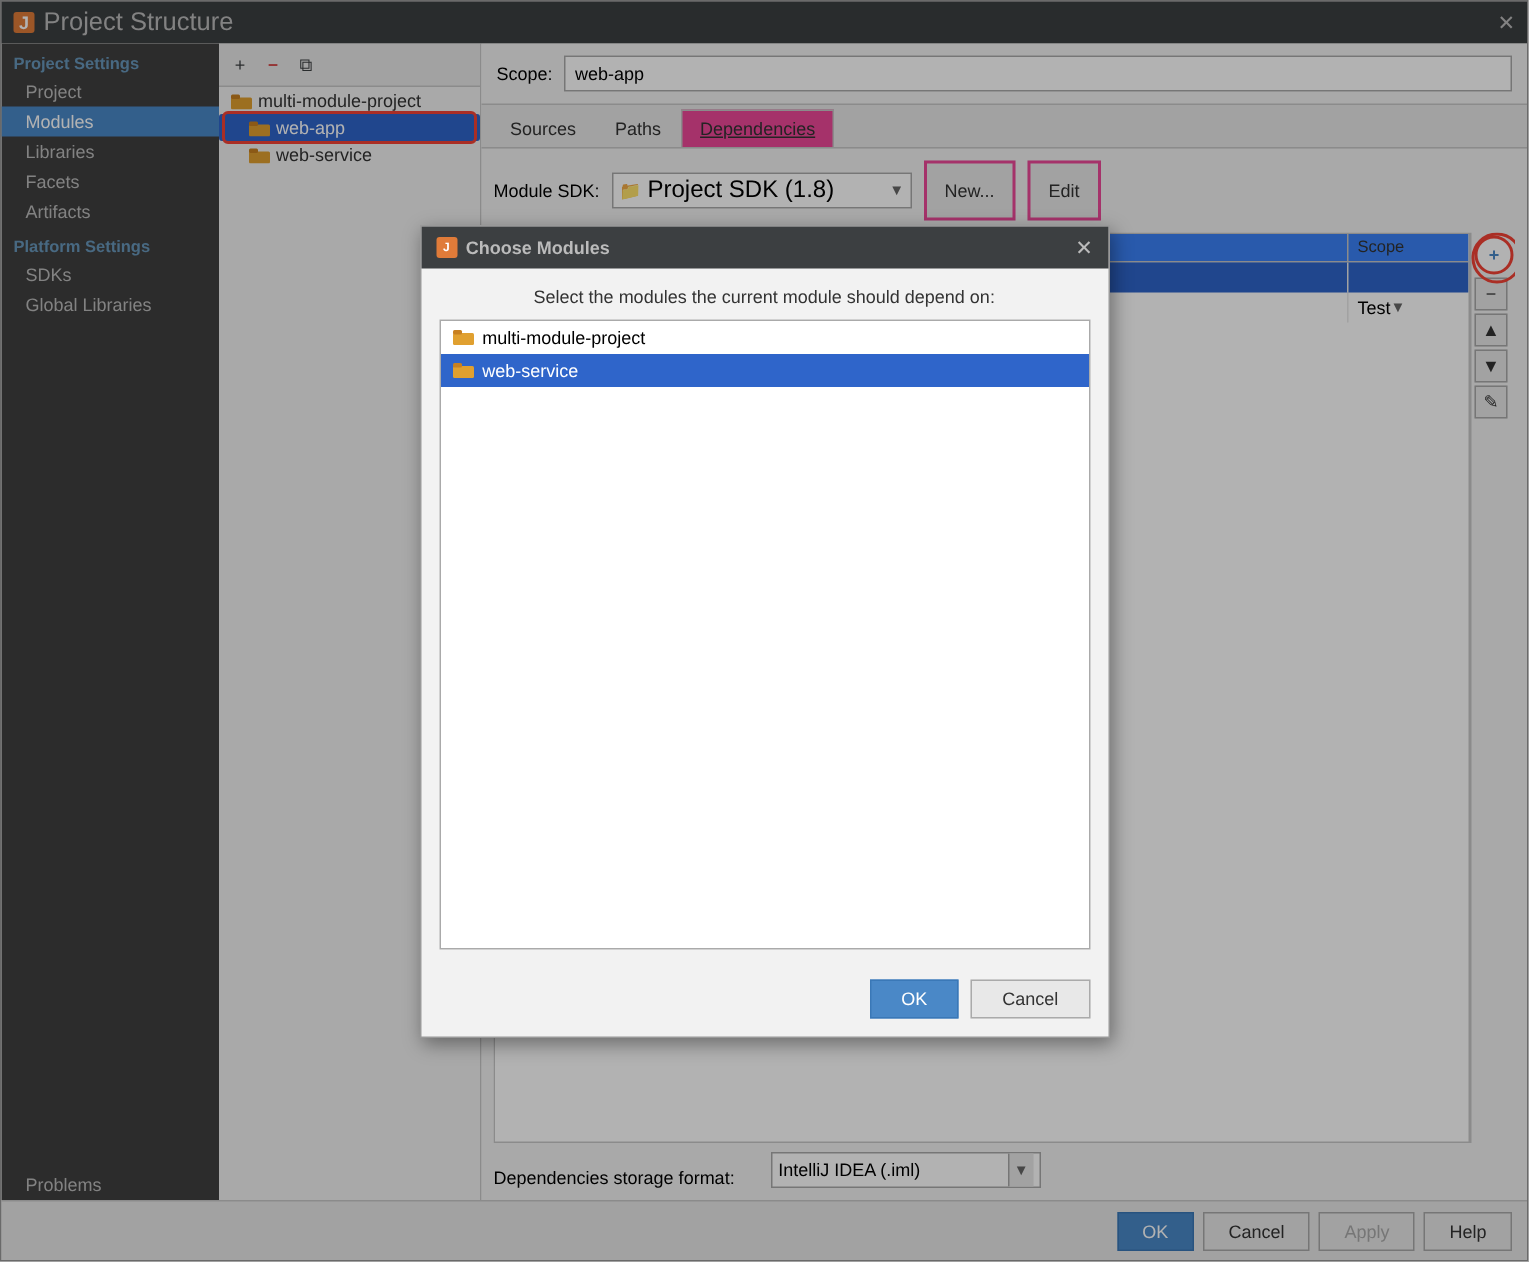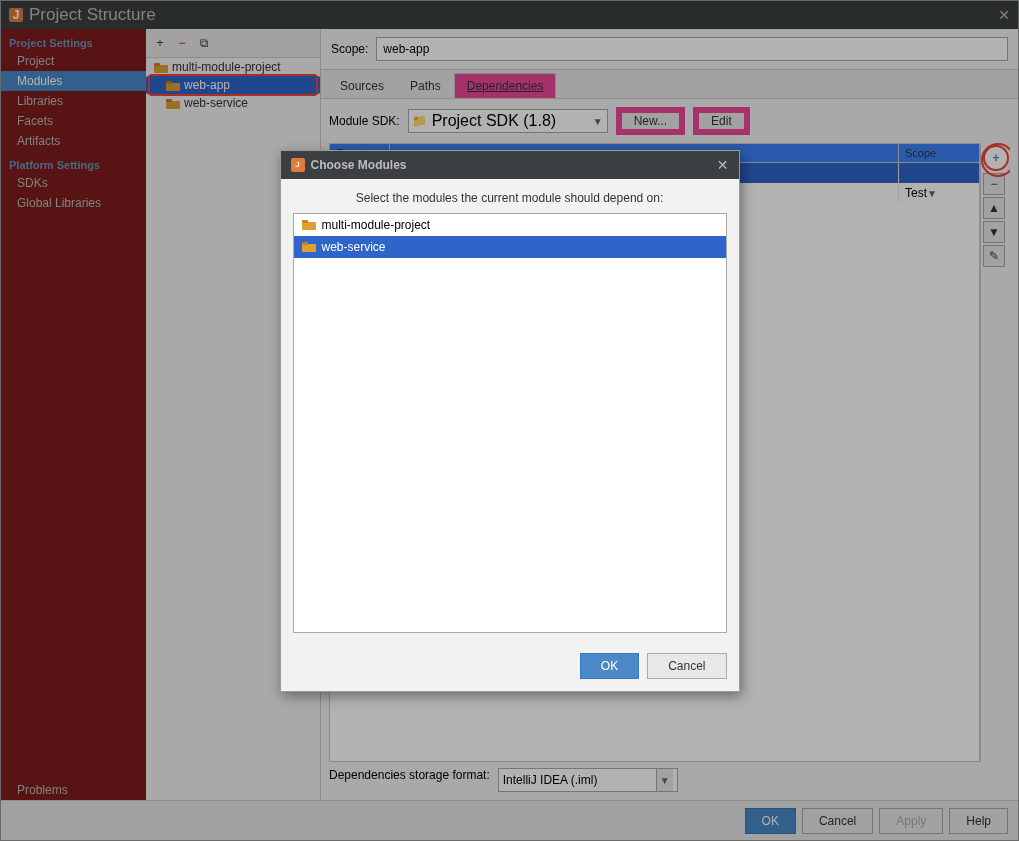--- a/index.html
+++ b/index.html
@@ -8,21 +8,21 @@
     .window { width: 1019px; height: 841px; background: #f2f2f2; display: flex; flex-direction: column; border: 1px solid #999; }
 
     .titlebar { background: #3c3f41; color: #bbbbbb; height: 28px; display: flex; align-items: center; padding: 0 8px; gap: 6px; flex-shrink: 0; }
     .titlebar-icon { width: 14px; height: 14px; background: #e07b39; border-radius: 2px; display: flex; align-items: center; justify-content: center; color: white; font-size: 9px; font-weight: bold; }
     .titlebar-title { flex: 1; font-size: 17px; color: #bbbbbb; }
     .titlebar-close { color: #bbbbbb; cursor: pointer; font-size: 14px; line-height: 1; }
 
     .main-content { display: flex; flex: 1; overflow: hidden; }
 
     
-    .sidebar { width: 145px; background: #7f1d1d; display: flex; flex-direction: column; flex-shrink: 0; }
+    .sidebar { width: 145px; background: #404040; display: flex; flex-direction: column; flex-shrink: 0; }
     .sidebar-section-title { color: #6897bb; font-size: 11px; font-weight: bold; padding: 8px 8px 2px 8px; }
     .sidebar-item { color: #bbbbbb; padding: 3px 8px 3px 16px; cursor: pointer; display: flex; align-items: center; gap: 4px; }
     .sidebar-item.active { background: #4a88c7; color: white; }
 
     
     .project-tree { width: 175px; background: #f2f2f2; border-right: 1px solid #c8c8c8; display: flex; flex-direction: column; flex-shrink: 0; }
     .tree-toolbar { display: flex; align-items: center; gap: 2px; padding: 4px; border-bottom: 1px solid #c8c8c8; background: #e8e8e8; }
     .tree-toolbar-btn { width: 20px; height: 20px; display: flex; align-items: center; justify-content: center; cursor: pointer; border: none; background: transparent; color: #3c3f41; font-size: 13px; }
     .tree-item { padding: 2px 4px 2px 8px; cursor: pointer; display: flex; align-items: center; gap: 4px; color: #333; white-space: nowrap; }
     .tree-item.selected { background: #2f65ca; color: white; border-radius: 2px; }
@@ -37,34 +37,34 @@
     .tab { padding: 5px 12px; cursor: pointer; border: 1px solid transparent; border-bottom: none; font-size: 12px; color: #333; margin-top: 3px; }
     .tab.active { background: #ec4899; border-color: #c8c8c8; border-bottom-color: #f2f2f2; text-decoration: underline; }
 
     .dependencies-area { flex: 1; display: flex; flex-direction: column; padding: 8px; overflow: hidden; position: relative; }
 
     .module-sdk-row { display: flex; align-items: center; gap: 8px; margin-bottom: 8px; }
     .sdk-dropdown { display: flex; align-items: center; height: 24px; border: 1px solid #aaa; background: white; padding: 0 4px; gap: 4px; min-width: 200px; cursor: pointer; }
     .sdk-folder-icon { color: #e0a030; font-size: 12px; }
     .sdk-text { flex: 1; font-size: 16px; }
     .sdk-arrow { font-size: 10px; color: #666; }
-    .btn { height: 28px; padding: 0 12px; border: 6px solid #ec4899; background: #e8e8e8; cursor: pointer; font-size: 12px; color: #333; }
+    .btn { height: 40px; padding: 0 12px; border: 2px solid #ec4899; background: #e8e8e8; cursor: pointer; font-size: 12px; color: #333; }
 
     .deps-table { flex: 1; display: flex; flex-direction: column; border: 1px solid #c8c8c8; background: white; overflow: hidden; position: relative; }
     .deps-table-header { display: flex; background: #3b82f6; border-bottom: 1px solid #c8c8c8; }
     .deps-col-export { width: 60px; padding: 3px 6px; font-size: 11px; color: #333; border-right: 1px solid #c8c8c8; }
     .deps-col-name { flex: 1; padding: 3px 6px; font-size: 11px; color: #333; border-right: 1px solid #c8c8c8; }
     .deps-col-scope { width: 80px; padding: 3px 6px; font-size: 11px; color: #333; }
     .deps-row { display: flex; align-items: center; }
     .deps-row.highlighted { background: #2f65ca; color: white; }
     .deps-row-export { width: 60px; padding: 3px 6px; display: flex; align-items: center; border-right: 1px solid #e8e8e8; }
     .deps-row-name { flex: 1; padding: 3px 6px; display: flex; align-items: center; gap: 4px; border-right: 1px solid #e8e8e8; font-size: 12px; }
     .deps-row-scope { width: 80px; padding: 3px 6px; font-size: 12px; display: flex; align-items: center; gap: 0; }
 
-    .storage-row { display: flex; align-items: flex-start; gap: 8px; padding: 6px 0 0 0; }
+    .storage-row { display: flex; align-items: flex-end; gap: 24px; padding: 6px 0 0 0; }
     .storage-dropdown { display: flex; align-items: center; height: 24px; border: 1px solid #aaa; background: white; padding: 0 4px; gap: 4px; min-width: 180px; cursor: pointer; }
     .storage-text { flex: 1; font-size: 12px; }
     .storage-arrow { font-size: 10px; color: #666; padding: 0 3px; background: #e8e8e8; border-left: 1px solid #aaa; height: 100%; display: flex; align-items: center; }
 
     
     .bottom-bar { height: 40px; display: flex; align-items: center; justify-content: flex-end; gap: 6px; padding: 0 10px; background: #e8e8e8; border-top: 1px solid #c8c8c8; flex-shrink: 0; }
     .bottom-btn { height: 26px; padding: 0 16px; border: 1px solid #aaa; background: #e8e8e8; cursor: pointer; font-size: 12px; color: #333; }
     .bottom-btn.primary { background: #4a88c7; color: white; border-color: #3a78b7; }
     .bottom-btn.disabled { color: #aaa; cursor: default; }
 

